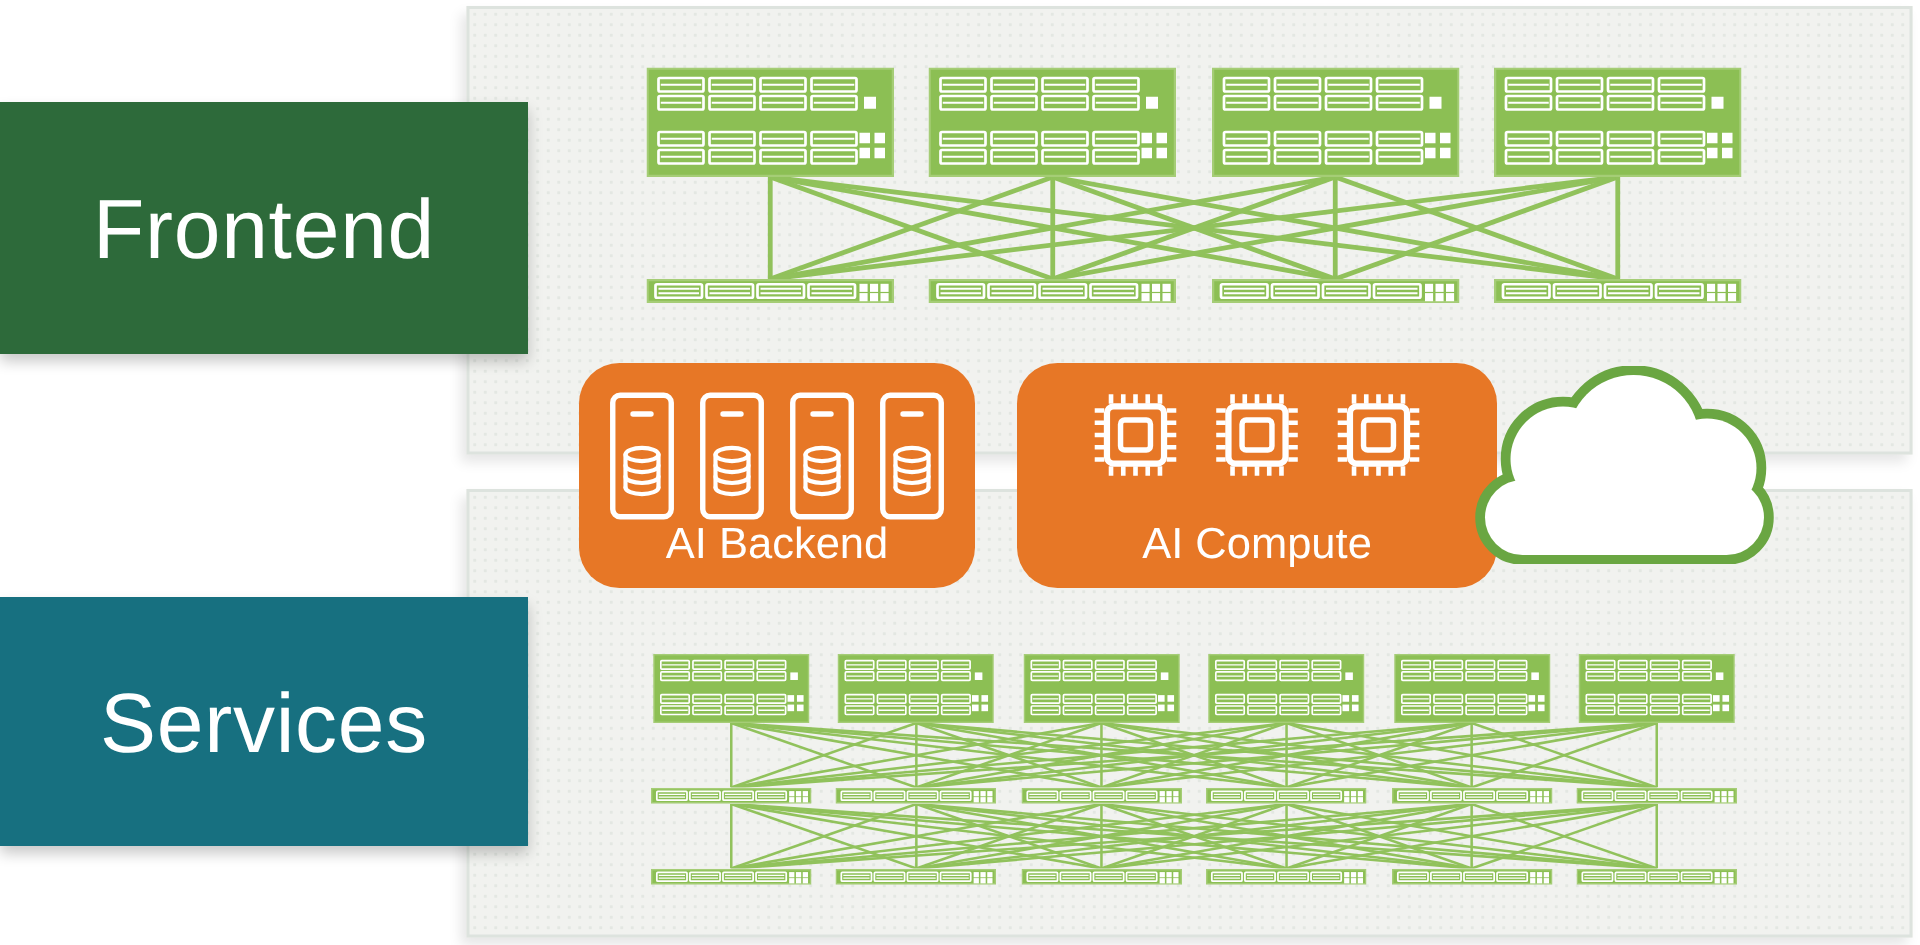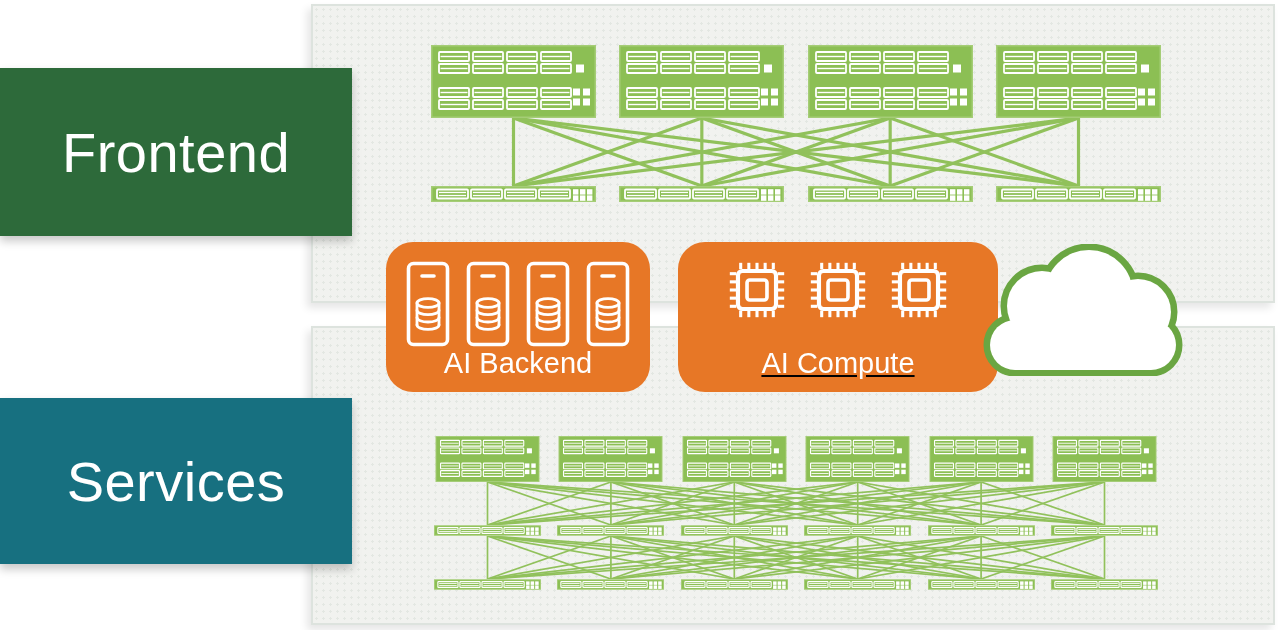--- a/index.html
+++ b/index.html
@@ -31,21 +31,21 @@
   .side-label.frontend{top:68px;height:168px;background:var(--frontend-band,#2d6a3a);}
   .side-label.backend{top:398px;height:166px;background:var(--backend-band,#177080);}
   
   .card{
     position:absolute;top:242px;height:150px;border-radius:27px;
     background:var(--card-orange,#e77726);z-index:6;
     display:flex;flex-direction:column;align-items:center;justify-content:space-between;
     box-sizing:border-box;padding:19px 10px 11px 10px;
   }
   .card.storage{left:386px;width:264px;}
-  .card.compute{left:678px;width:320px;text-decoration:underline;}
+  .card.compute{left:678px;width:320px;}
   .icons-row{display:flex;align-items:center;justify-content:center;}
   .icons-row.storage{gap:16px;}
   .icons-row.compute{gap:23px;}
   .card-label{
     color:#fff;font-size:29px;line-height:1;padding-bottom:3px;white-space:nowrap;
   }
   
   .cloud{position:absolute;left:962px;top:244px;width:244px;height:132px;z-index:7;}
   .cloud svg{position:absolute;left:0;top:0;}
   .cloud-text{

